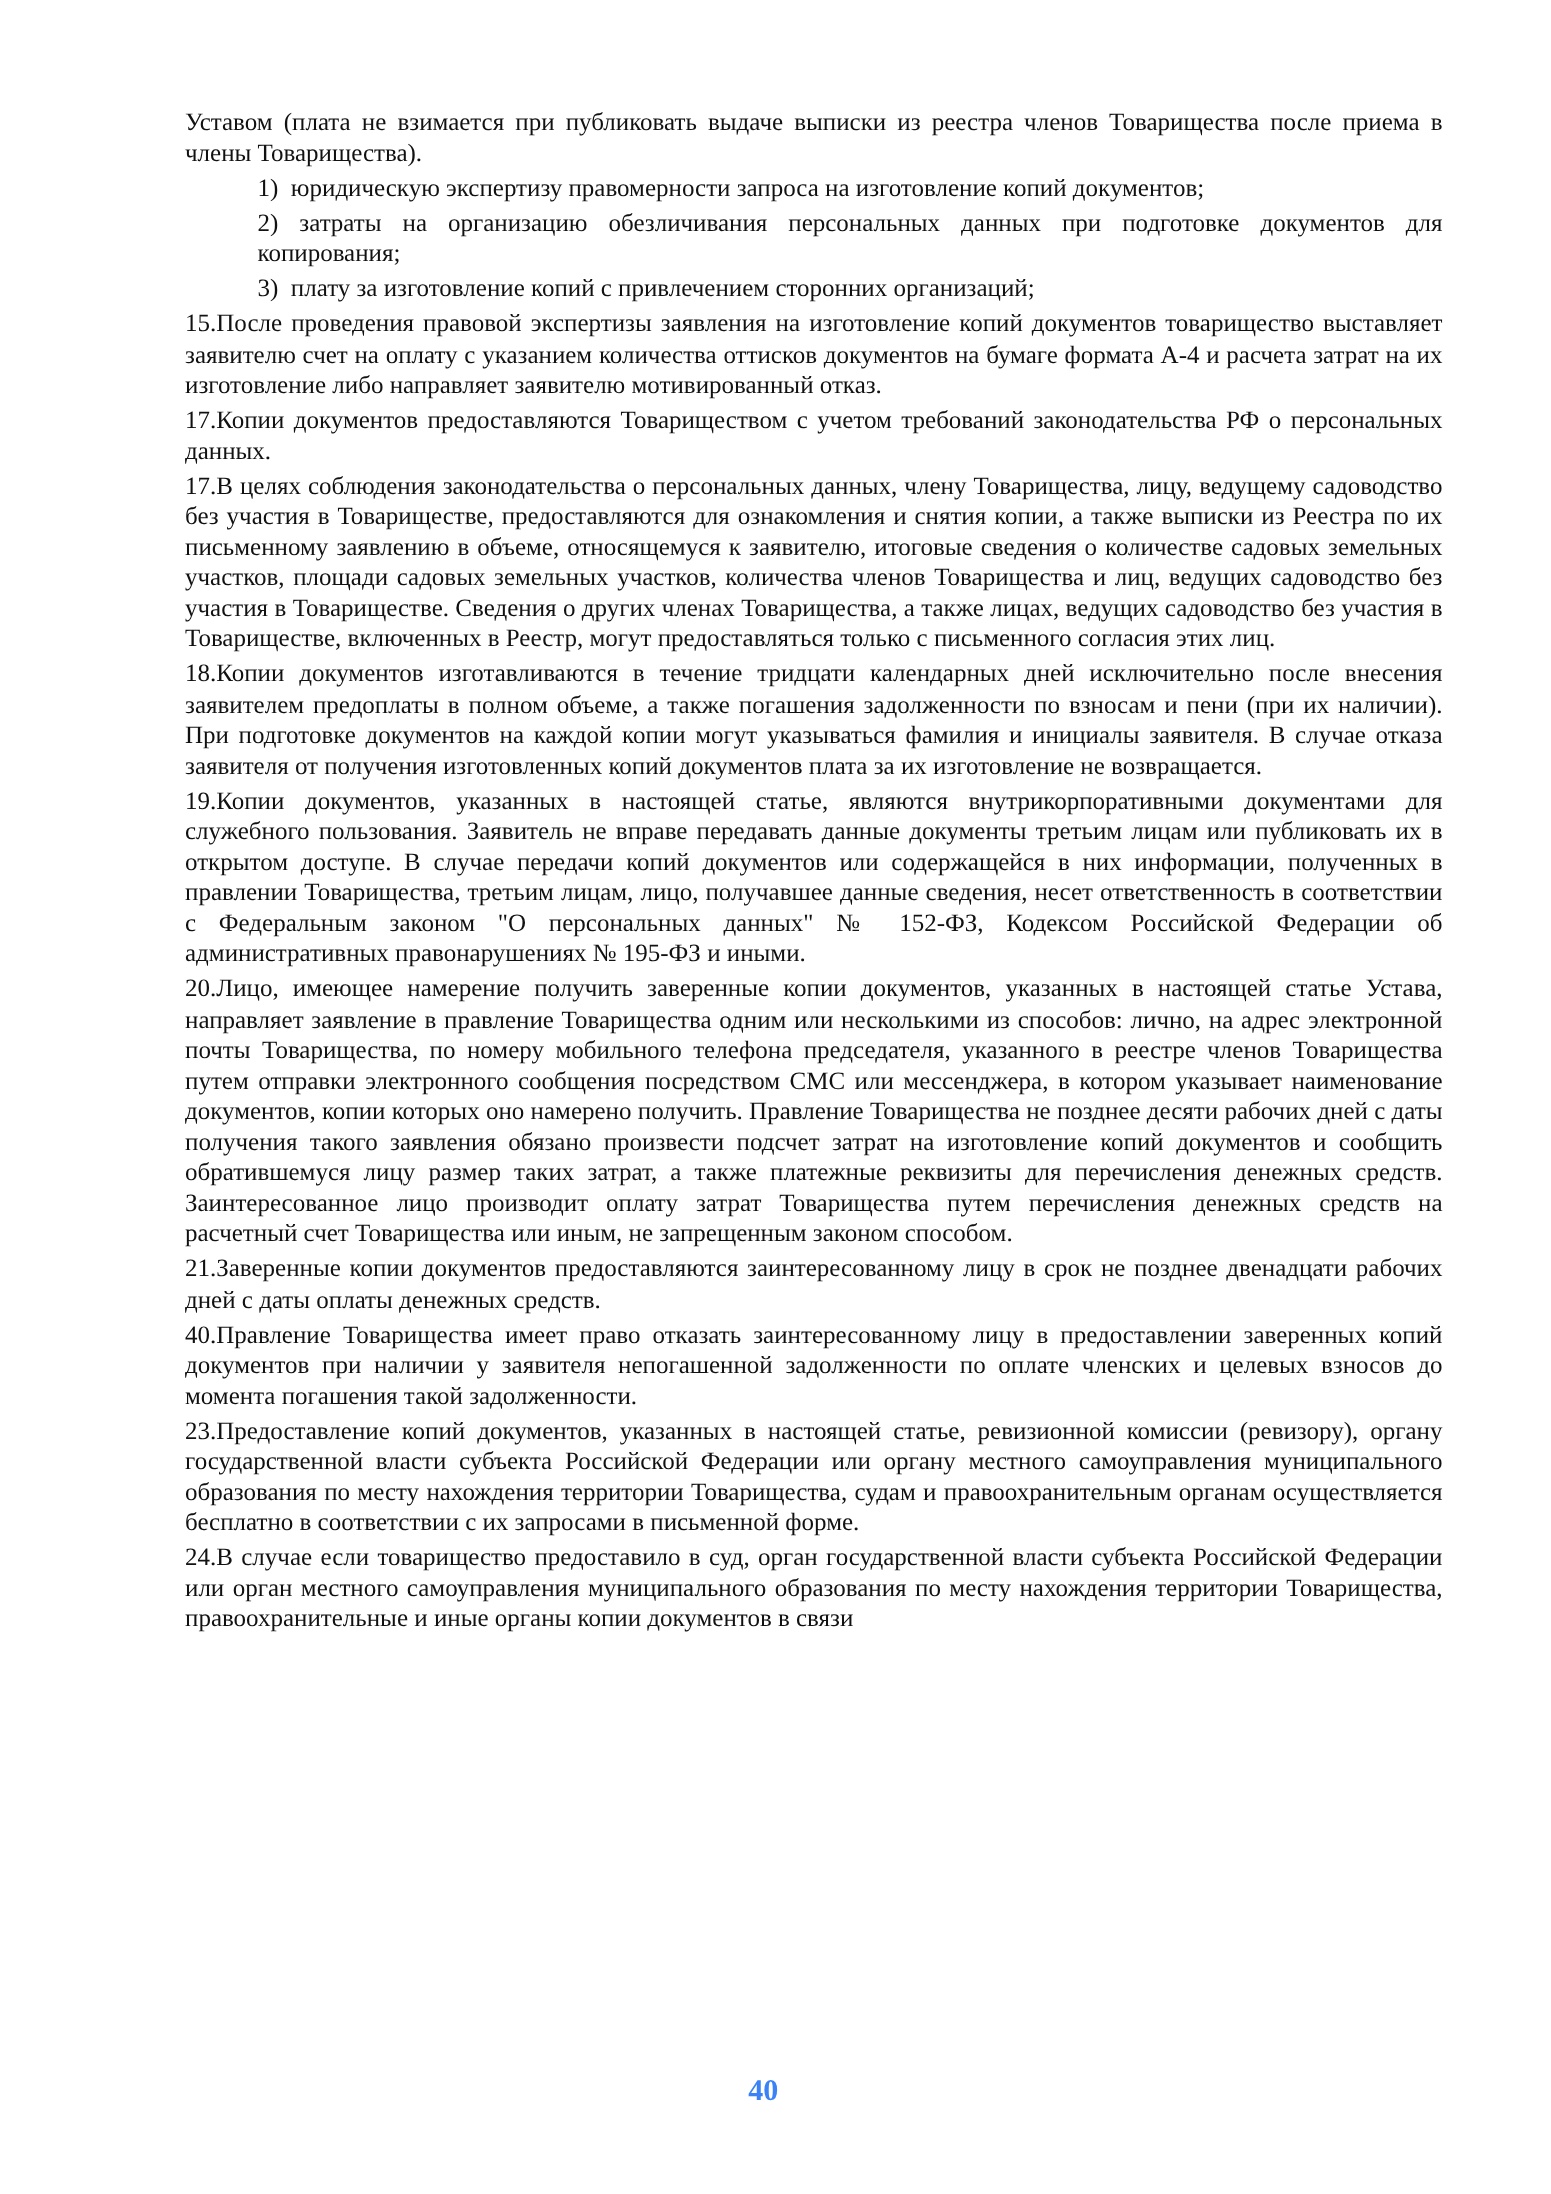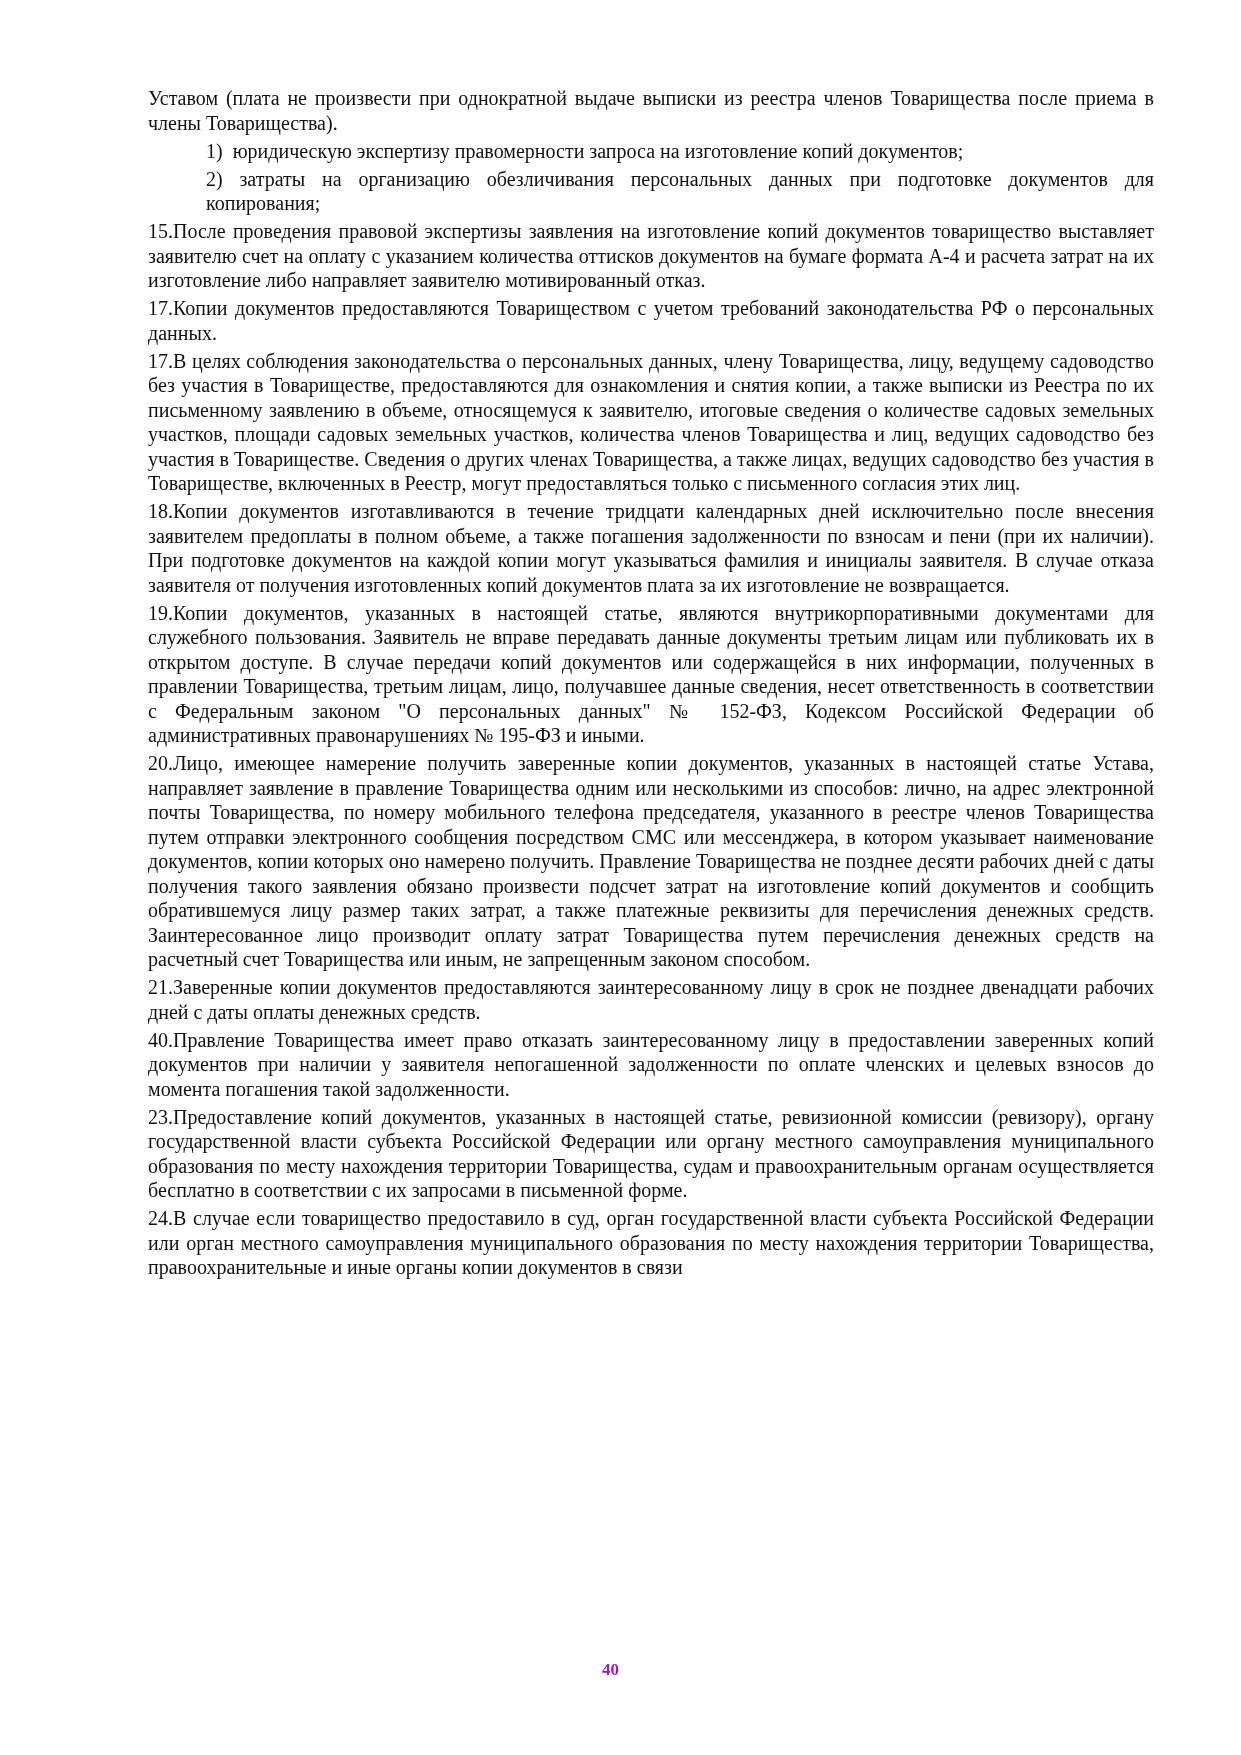--- a/index.html
+++ b/index.html
@@ -30,33 +30,34 @@
       text-align-last: left;
     }
     .page-number {
       position: absolute;
       left: 0;
       width: 1221px;
       top: 1660px;
       text-align: center;
       font-family: "Liberation Serif", "DejaVu Serif", serif;
       font-weight: bold;
-      font-size: 17px;
-      color: #a21caf;
+      font-size: 24px;
+      color: #3b82f6;
     }
   </style>
 </head>
 <body>
 
 <div class="page">
-  <p class="para">Уставом (плата не произвести при однократной выдаче выписки из реестра членов Товарищества после приема в члены Товарищества).</p>
+  <p class="para">Уставом (плата не взимается при публиковать выдаче выписки из реестра членов Товарищества после приема в члены Товарищества).</p>
 
   <ul class="list">
     <li class="list-item">1)&nbsp; юридическую экспертизу правомерности запроса на изготовление копий документов;</li>
     <li class="list-item">2) затраты на организацию обезличивания персональных данных при подготовке документов для копирования;</li>
+    <li class="list-item">3)&nbsp; плату за изготовление копий с привлечением сторонних организаций;</li>
   </ul>
 
   <p class="para">15.После проведения правовой экспертизы заявления на изготовление копий документов товарищество выставляет заявителю счет на оплату с указанием количества оттисков документов на бумаге формата А-4 и расчета затрат на их изготовление либо направляет заявителю мотивированный отказ.</p>
   <p class="para">17.Копии документов предоставляются Товариществом с учетом требований законодательства РФ о персональных данных.</p>
   <p class="para">17.В целях соблюдения законодательства о персональных данных, члену Товарищества, лицу, ведущему садоводство без участия в Товариществе, предоставляются для ознакомления и снятия копии, а также выписки из Реестра по их письменному заявлению в объеме, относящемуся к заявителю, итоговые сведения о количестве садовых земельных участков, площади садовых земельных участков, количества членов Товарищества и лиц, ведущих садоводство без участия в Товариществе. Сведения о других членах Товарищества, а также лицах, ведущих садоводство без участия в Товариществе, включенных в Реестр, могут предоставляться только с письменного согласия этих лиц.</p>
   <p class="para">18.Копии документов изготавливаются в течение тридцати календарных дней исключительно после внесения заявителем предоплаты в полном объеме, а также погашения задолженности по взносам и пени (при их наличии). При подготовке документов на каждой копии могут указываться фамилия и инициалы заявителя. В случае отказа заявителя от получения изготовленных копий документов плата за их изготовление не возвращается.</p>
   <p class="para">19.Копии документов, указанных в настоящей статье, являются внутрикорпоративными документами для служебного пользования. Заявитель не вправе передавать данные документы третьим лицам или публиковать их в открытом доступе. В случае передачи копий документов или содержащейся в них информации, полученных в правлении Товарищества, третьим лицам, лицо, получавшее данные сведения, несет ответственность в соответствии с Федеральным законом "О персональных данных" № 152-ФЗ, Кодексом Российской Федерации об административных правонарушениях № 195-ФЗ и иными.</p>
   <p class="para">20.Лицо, имеющее намерение получить заверенные копии документов, указанных в настоящей статье Устава, направляет заявление в правление Товарищества одним или несколькими из способов: лично, на адрес электронной почты Товарищества, по номеру мобильного телефона председателя, указанного в реестре членов Товарищества путем отправки электронного сообщения посредством СМС или мессенджера, в котором указывает наименование документов, копии которых оно намерено получить. Правление Товарищества не позднее десяти рабочих дней с даты получения такого заявления обязано произвести подсчет затрат на изготовление копий документов и сообщить обратившемуся лицу размер таких затрат, а также платежные реквизиты для перечисления денежных средств. Заинтересованное лицо производит оплату затрат Товарищества путем перечисления денежных средств на расчетный счет Товарищества или иным, не запрещенным законом способом.</p>
   <p class="para">21.Заверенные копии документов предоставляются заинтересованному лицу в срок не позднее двенадцати рабочих дней с даты оплаты денежных средств.</p>
   <p class="para">40.Правление Товарищества имеет право отказать заинтересованному лицу в предоставлении заверенных копий документов при наличии у заявителя непогашенной задолженности по оплате членских и целевых взносов до момента погашения такой задолженности.</p>

